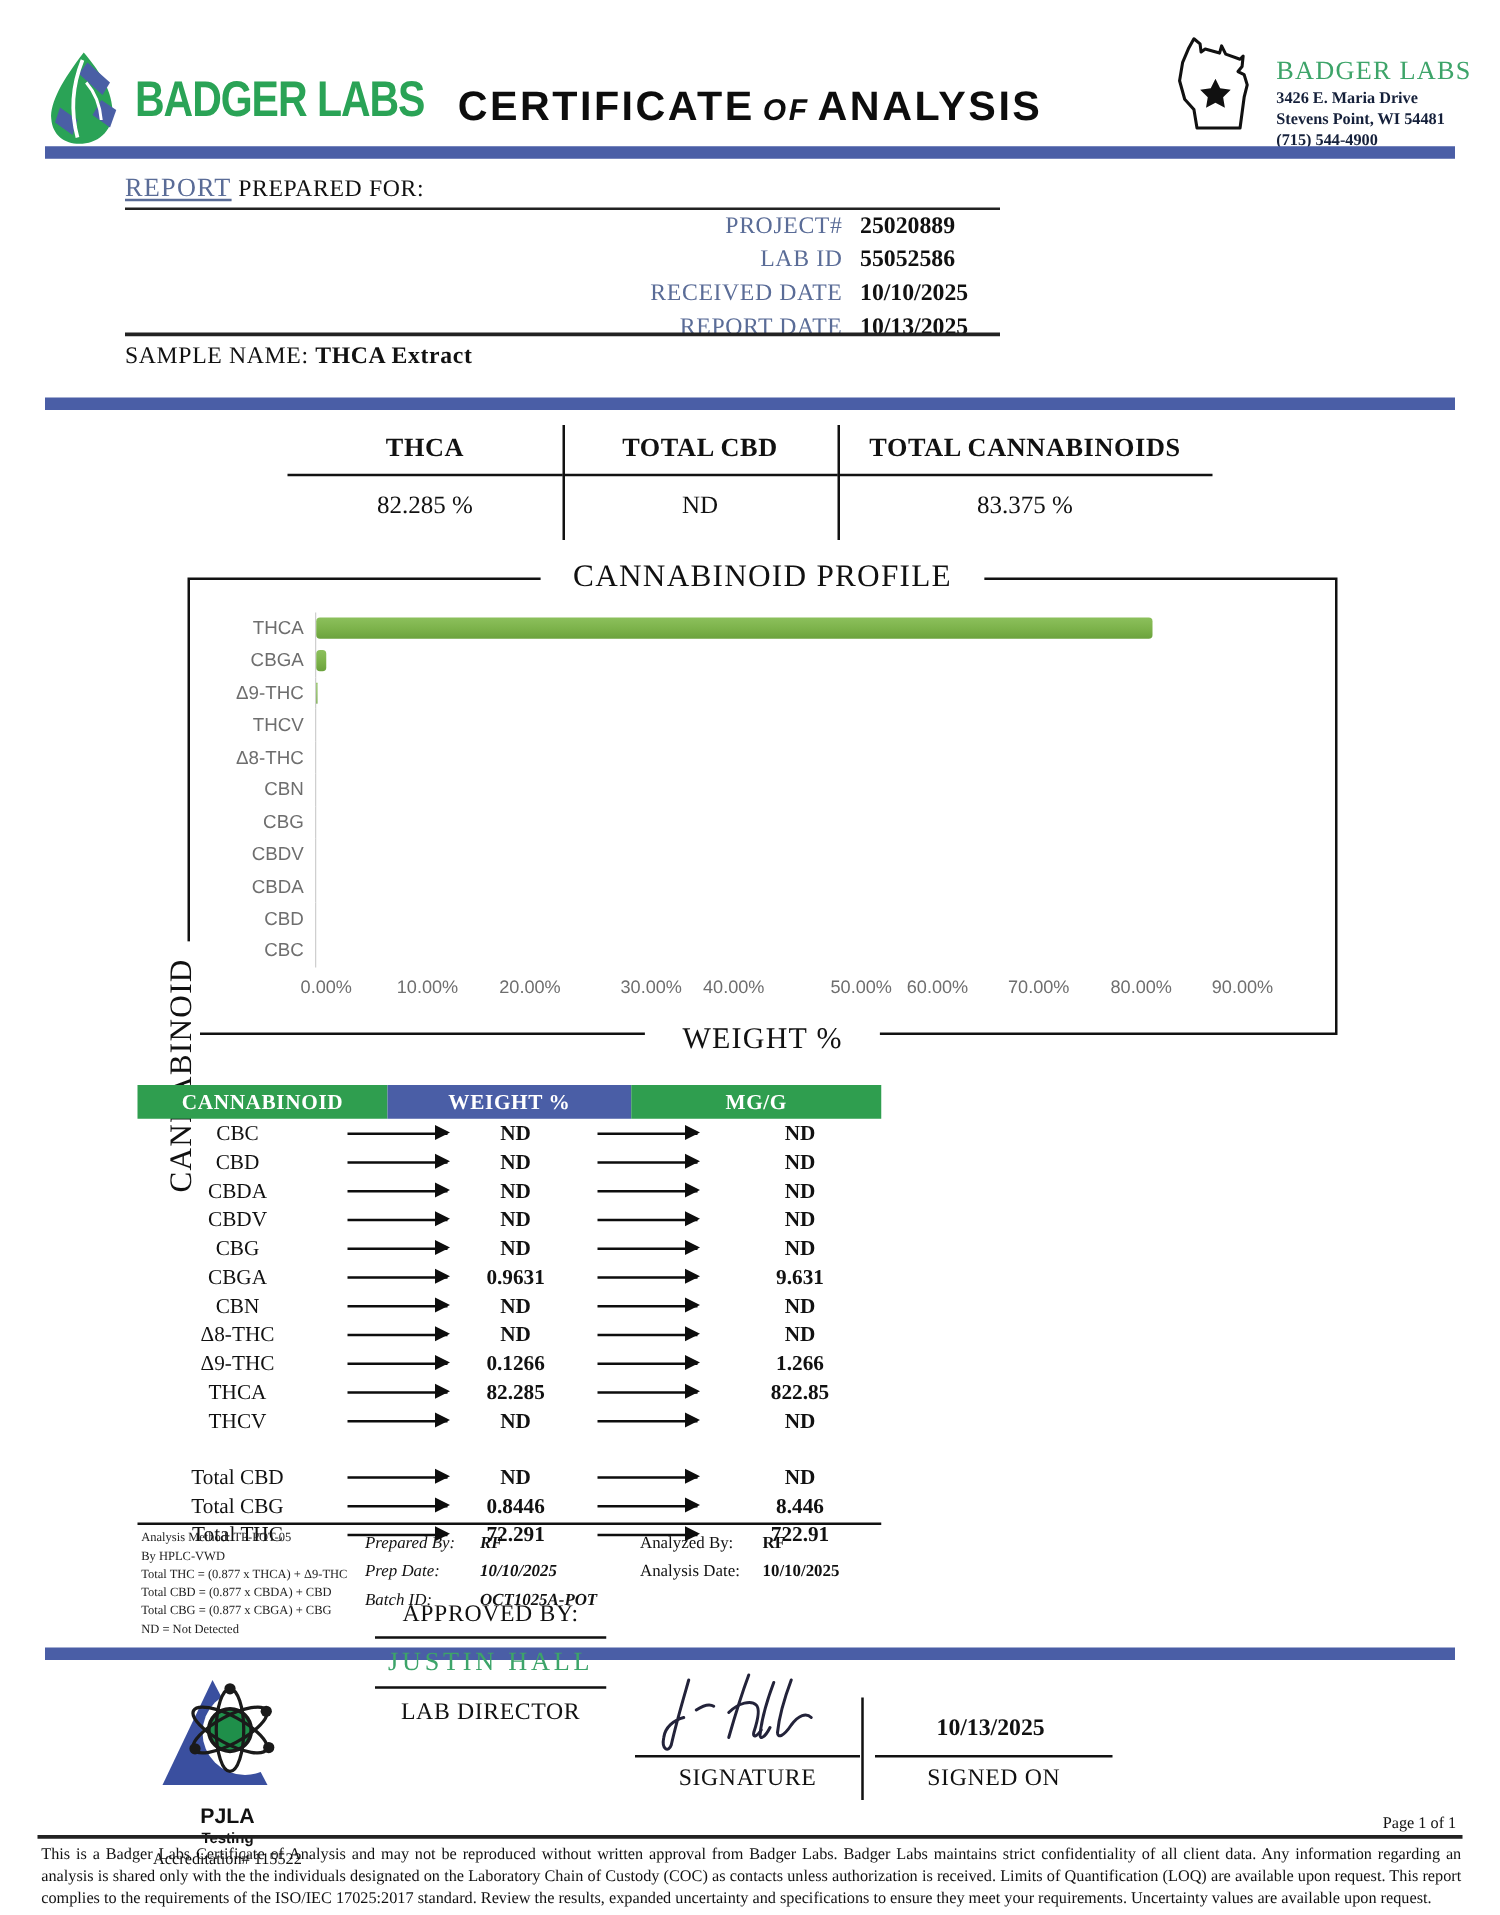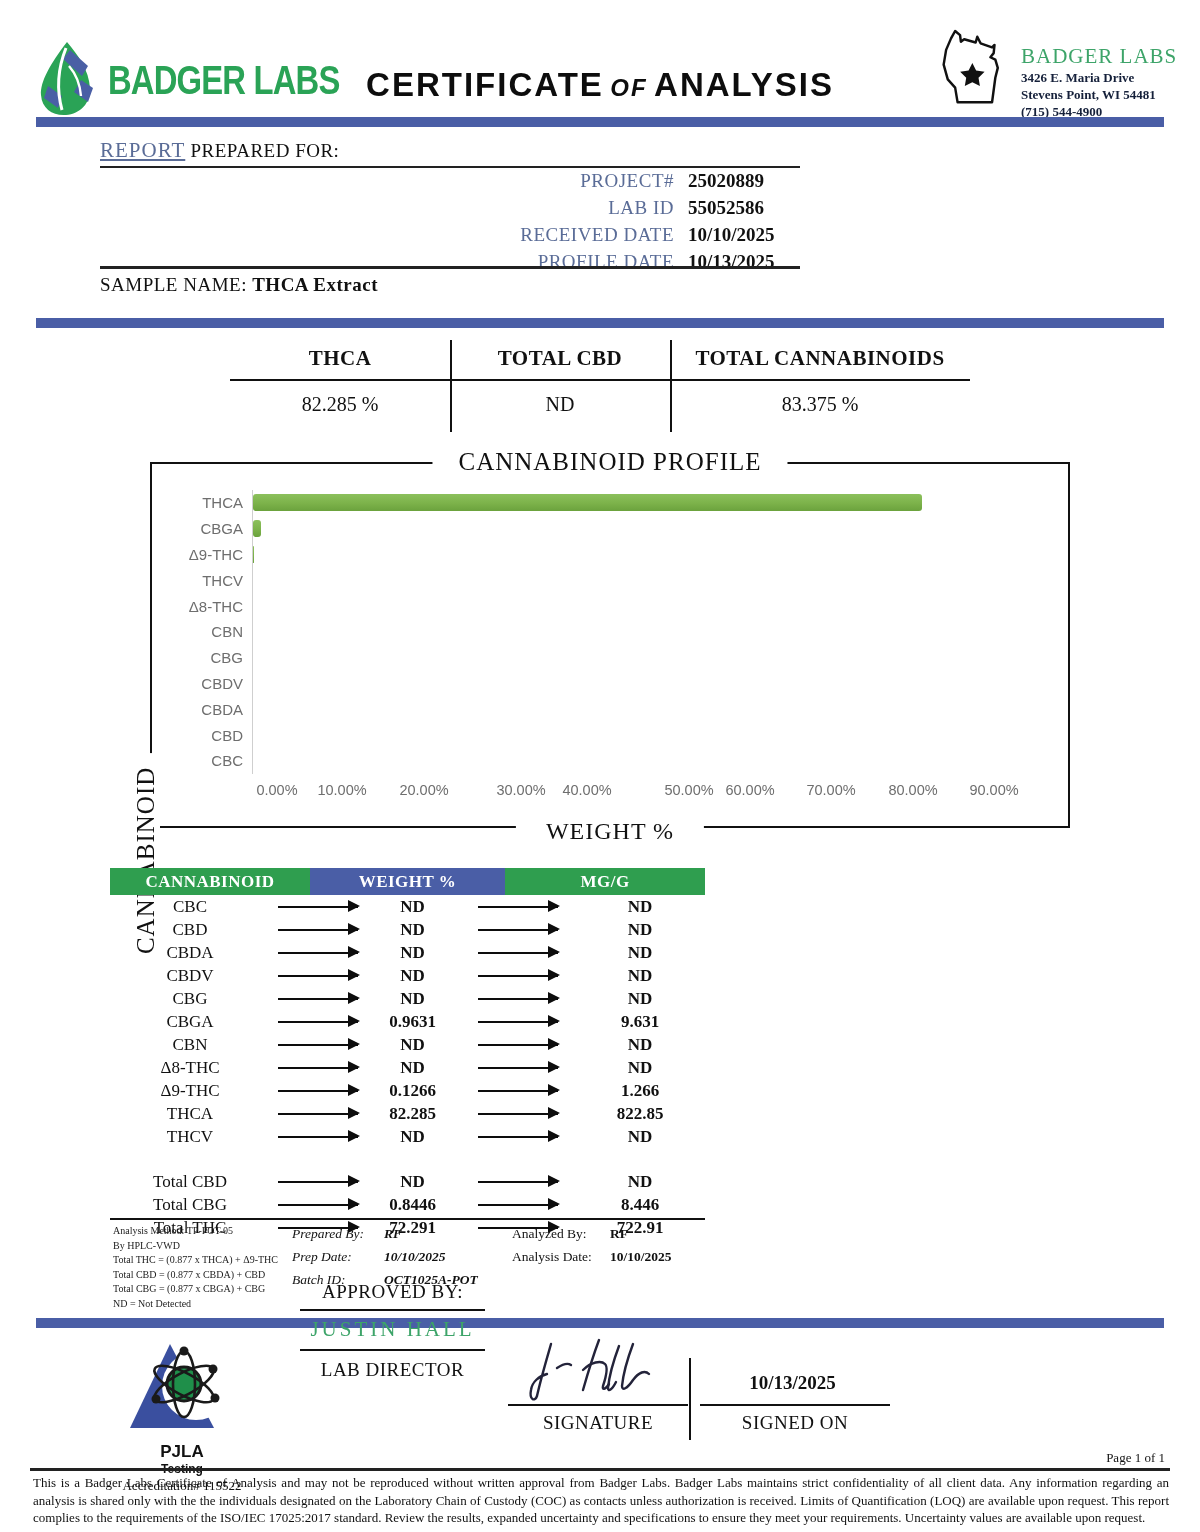--- a/index.html
+++ b/index.html
@@ -179,21 +179,21 @@
     </div>
     <div class="meta-row">
       <span class="meta-label">LAB ID</span>
       <span class="meta-value">55052586</span>
     </div>
     <div class="meta-row">
       <span class="meta-label">RECEIVED DATE</span>
       <span class="meta-value">10/10/2025</span>
     </div>
     <div class="meta-row">
-      <span class="meta-label">PROFILE DATE</span>
+      <span class="meta-label">REPORT DATE</span>
       <span class="meta-value">10/13/2025</span>
     </div>
   </div>
 
   <div class="abs rule rule-sample"></div>
   <div class="abs sample">
     <span>SAMPLE NAME:</span>
     <b>THCA Extract</b>
   </div>
 
@@ -268,21 +268,21 @@
           <span class="cat">CBD</span>
           <span class="track"></span>
         </div>
       <div class="plot-row">
           <span class="cat">CBC</span>
           <span class="track"></span>
         </div>
     </div>
 
     <div class="ticks">
-      <span class="tick" style="left:16px;">0.00%</span>
+      <span class="tick" style="left:0px;">0.00%</span>
       <span class="tick" style="left:81px;">10.00%</span>
       <span class="tick" style="left:163px;">20.00%</span>
       <span class="tick" style="left:260px;">30.00%</span>
       <span class="tick" style="left:326px;">40.00%</span>
       <span class="tick" style="left:407px;margin-left:21px;">50.00%</span>
       <span class="tick" style="left:489px;">60.00%</span>
       <span class="tick" style="left:570px;">70.00%</span>
       <span class="tick" style="left:652px;">80.00%</span>
       <span class="tick" style="left:733px;">90.00%</span>
     </div>

